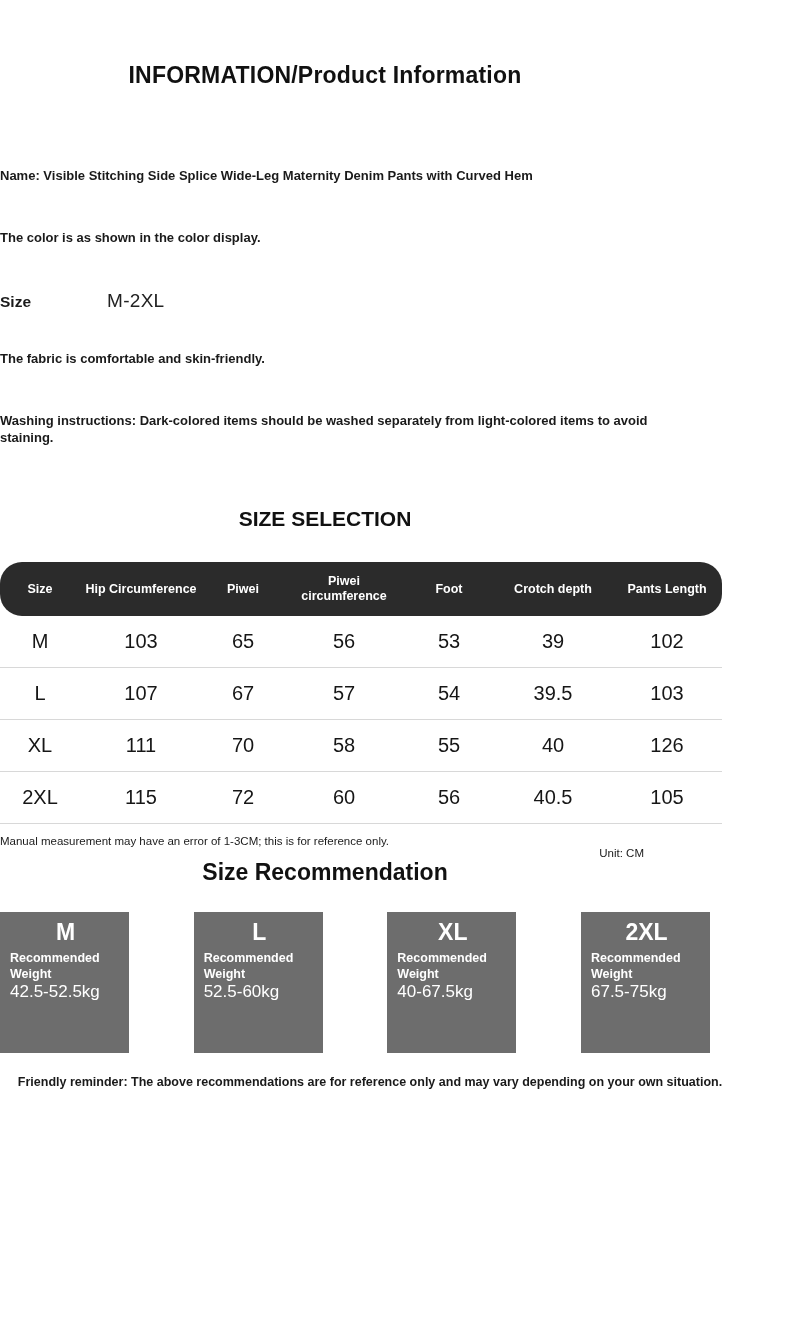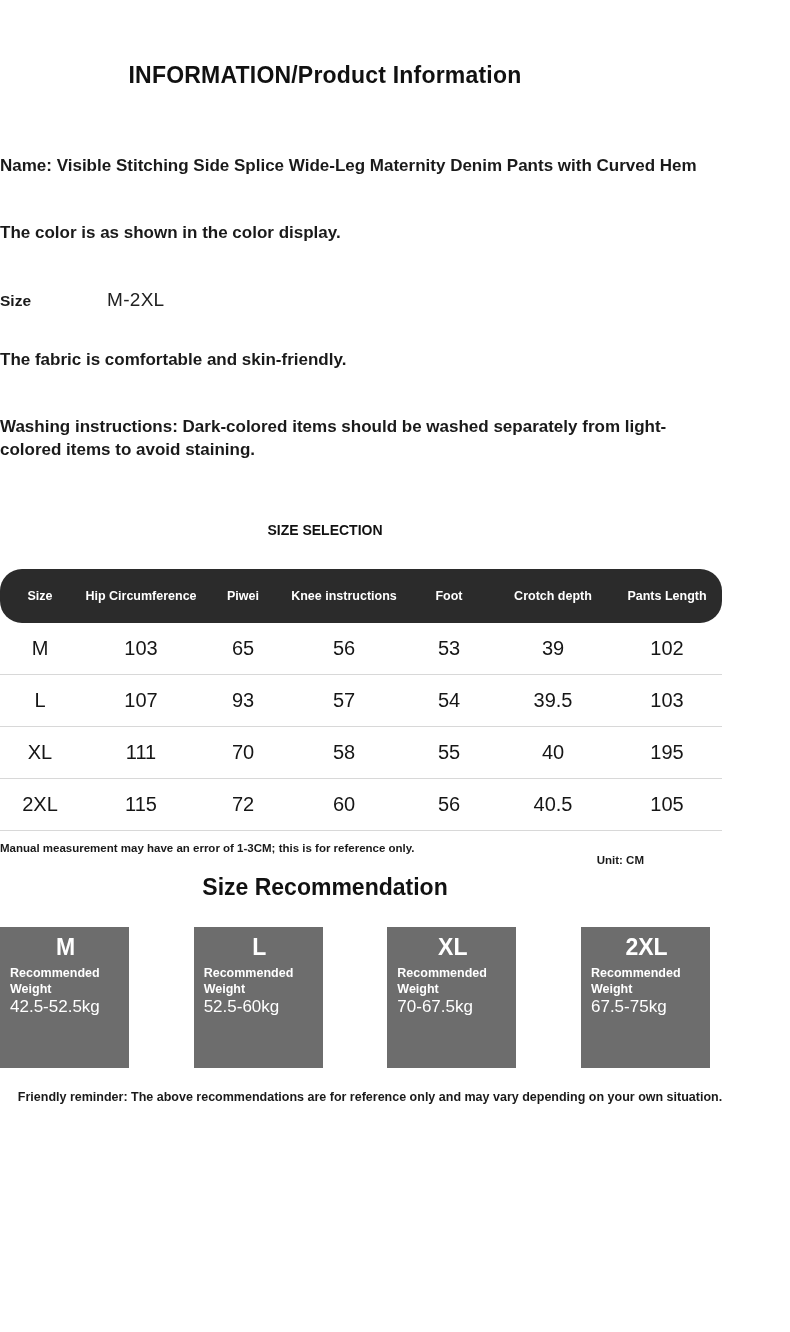--- a/index.html
+++ b/index.html
@@ -30,25 +30,26 @@
     letter-spacing: 0.2px;
     padding-top: 62px;
     color: #111;
   }
   .info-body {
     margin: 0 auto;
     width: 700px;
     padding-top: 66px;
   }
   .info-line {
-    font-size: 17px;
+    font-size: 13px;
     font-weight: bold;
     color: #1a1a1a;
     line-height: 1.35;
     margin-bottom: 44px;
+    margin-top: 12px;
   }
   .info-line.multiline {
     margin-bottom: 42px;
   }
   .size-row {
     display: flex;
     align-items: baseline;
     margin-bottom: 38px;
   }
   .size-row .label {
@@ -60,21 +61,21 @@
     font-size: 19px;
     font-weight: normal;
     color: #222;
     margin-left: 76px;
     letter-spacing: 0.3px;
   }
 
   
   .size-selection-title {
     text-align: center;
-    font-size: 14px;
+    font-size: 21px;
     font-weight: bold;
     color: #111;
     margin-top: 60px;
   }
 
   .table-wrap {
     width: 722px;
     margin: 31px auto 0 auto;
   }
   table.size-table {
@@ -114,26 +115,26 @@
   }
   table.size-table tbody tr td:first-child {
     font-size: 20px;
   }
   table.size-table tbody tr:last-child td {
     border-bottom: 1px solid #d8d8d8;
   }
 
   .table-notes {
     width: 722px;
-    margin: 9px auto 8px auto;
+    margin: 9px auto 0 auto;
     display: flex;
     justify-content: space-between;
     align-items: flex-start;
     font-size: 11.5px;
-    font-weight: bold;
+    font-weight: normal;
     color: #1a1a1a;
   }
   .table-notes .note-left {
     width: 430px;
     line-height: 1.45;
   }
   .table-notes .note-right {
     padding-right: 78px;
     padding-top: 14px;
     white-space: nowrap;
@@ -220,53 +221,53 @@
         <col style="width:120px">
         <col style="width:90px">
         <col style="width:118px">
         <col style="width:110px">
       </colgroup>
       <thead>
         <tr>
           <th>Size</th>
           <th>Hip Circumference</th>
           <th>Piwei</th>
-          <th>Knee instructions</th>
+          <th>Piwei circumference</th>
           <th>Foot</th>
           <th>Crotch depth</th>
           <th>Pants Length</th>
         </tr>
       </thead>
       <tbody>
         <tr>
           <td>M</td>
           <td>103</td>
           <td>65</td>
           <td>56</td>
           <td>53</td>
           <td>39</td>
           <td>102</td>
         </tr>
         <tr>
           <td>L</td>
           <td>107</td>
-          <td>93</td>
+          <td>67</td>
           <td>57</td>
           <td>54</td>
           <td>39.5</td>
           <td>103</td>
         </tr>
         <tr>
           <td>XL</td>
           <td>111</td>
           <td>70</td>
           <td>58</td>
           <td>55</td>
           <td>40</td>
-          <td>195</td>
+          <td>126</td>
         </tr>
         <tr>
           <td>2XL</td>
           <td>115</td>
           <td>72</td>
           <td>60</td>
           <td>56</td>
           <td>40.5</td>
           <td>105</td>
         </tr>
@@ -288,21 +289,21 @@
       <div class="rec-weight">42.5-52.5kg</div>
     </div>
     <div class="rec-card">
       <div class="rec-size">L</div>
       <div class="rec-label">Recommended Weight</div>
       <div class="rec-weight">52.5-60kg</div>
     </div>
     <div class="rec-card">
       <div class="rec-size">XL</div>
       <div class="rec-label">Recommended Weight</div>
-      <div class="rec-weight">70-67.5kg</div>
+      <div class="rec-weight">40-67.5kg</div>
     </div>
     <div class="rec-card">
       <div class="rec-size">2XL</div>
       <div class="rec-label">Recommended Weight</div>
       <div class="rec-weight">67.5-75kg</div>
     </div>
   </div>
 
   <div class="friendly">Friendly reminder: The above recommendations are for reference only and may vary depending on your own situation.</div>
 

